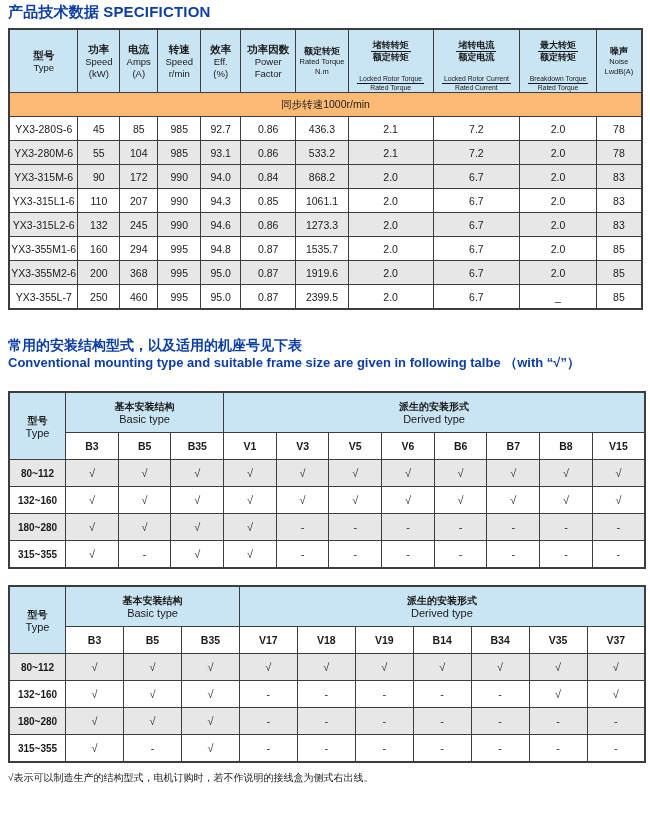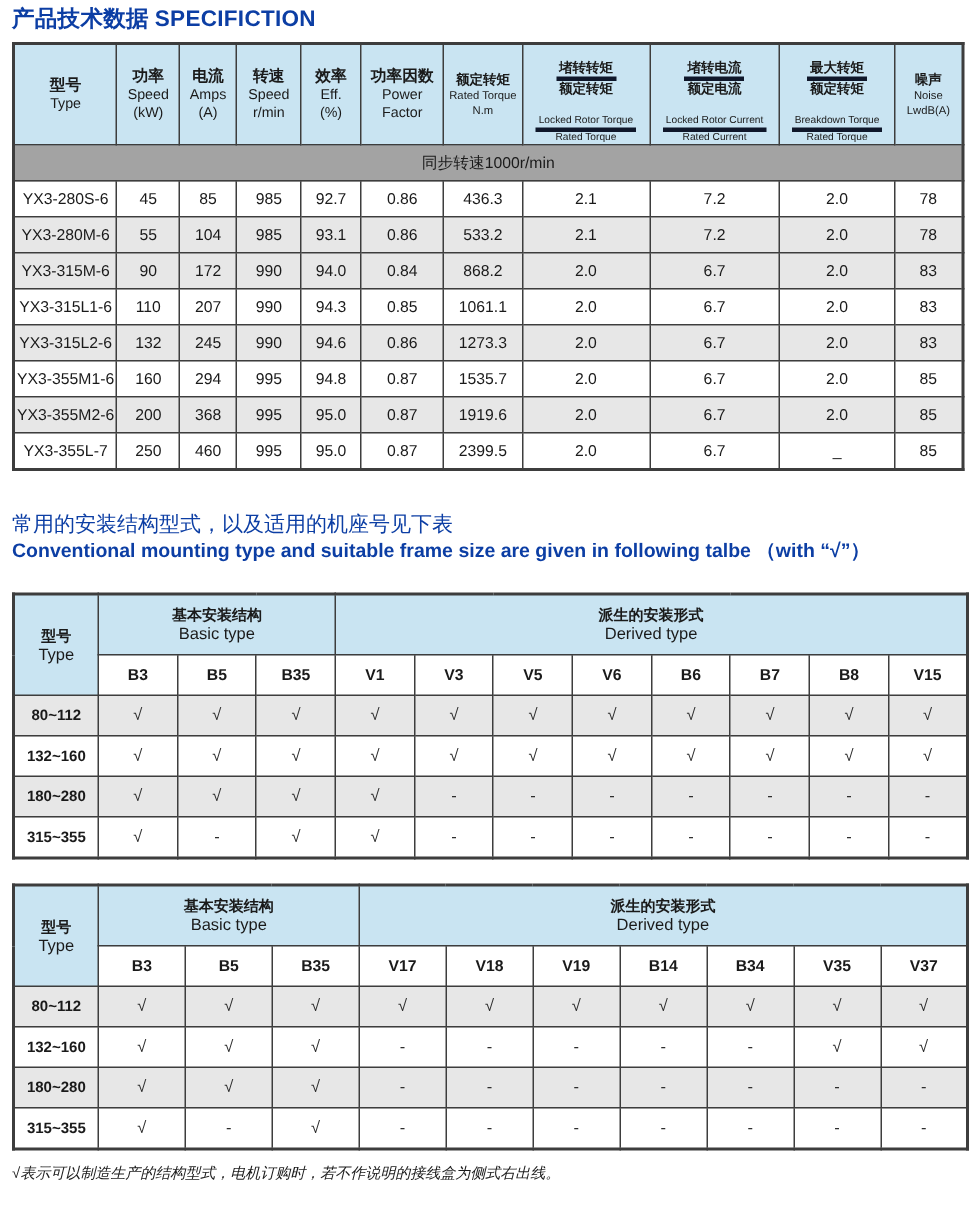--- a/index.html
+++ b/index.html
@@ -22,45 +22,45 @@
   .spec{width:635px;margin:6px 0 0 8px;border:2px solid var(--bd);}
   .spec th,.spec td{border:1px solid var(--bd);text-align:center;vertical-align:middle;padding:0;}
   .spec thead th{background:var(--hdr);height:58px;font-weight:normal;}
   .hzh{font-size:10.5px;line-height:13px;font-weight:bold;}
   .hen{font-size:9.5px;line-height:12px;font-weight:normal;}
   .spec th.small .hzh{font-size:9px;line-height:11px;}
   .spec th.small .hen{font-size:7.5px;line-height:9.5px;}
   .fr{display:block;}
   .fr-zh{font-size:9px;font-weight:bold;line-height:11px;}
   .fr-en{font-size:6.8px;line-height:8px;margin-top:2px;}
-  .fr .num{display:inline-block;border-bottom:3px solid #0f172a;padding:0 2px;margin-top:10px;}
+  .fr .num{display:inline-block;border-bottom:1px solid #0f172a;padding:0 2px;margin-top:10px;}
   .fr .den{display:block;}
-  tr.sync td{height:25px;font-size:10.5px;background:#a3a3a3;}
+  tr.sync td{height:25px;font-size:10.5px;background:#fdba74;}
   .spec tbody td{height:23px;font-size:10.5px;}
   .spec tbody tr.alt td{background:var(--alt);}
 
   
   .sec{margin:27px 0 0 8px;color:var(--blue);}
-  .sec-zh{font-size:14px;font-weight:normal;line-height:17px;}
+  .sec-zh{font-size:14px;font-weight:bold;line-height:17px;}
   .sec-en{font-size:13px;font-weight:bold;line-height:16px;margin-top:1px;}
 
   
   .mnt{width:638px;margin:20px 0 0 8px;border:2px solid var(--bd);}
   .mnt th,.mnt td{border:1px solid var(--bd);text-align:center;vertical-align:middle;padding:0;}
   .mnt th.grp{background:var(--hdr);height:39px;font-weight:normal;}
   .mnt th.grp .hzh{font-size:10px;}
   .mnt th.grp .hen{font-size:11px;}
   .mnt th.lbl{background:#fff;height:26px;font-size:10.5px;font-weight:bold;}
   .mnt tbody td{height:26px;font-size:10.5px;}
   .mnt tbody tr.alt td{background:var(--alt);}
   .mnt td.ftype{font-weight:bold;font-size:10px;text-align:center;}
   .mnt td.mark{font-size:11px;color:#2e2e2e;}
   #mount-table-2{margin-top:16px;}
 
-  .foot{margin:8px 0 0 8px;font-size:10px;color:#1a1a1a;font-style:italic;}
+  .foot{margin:8px 0 0 8px;font-size:10px;color:#1a1a1a;}
 </style>
 </head>
 <body>
 
 <div class="page">
 
   <div class="title">
     <span>产品技术数据</span><span class="sep"></span><span>SPECIFICTION</span>
   </div>
 

